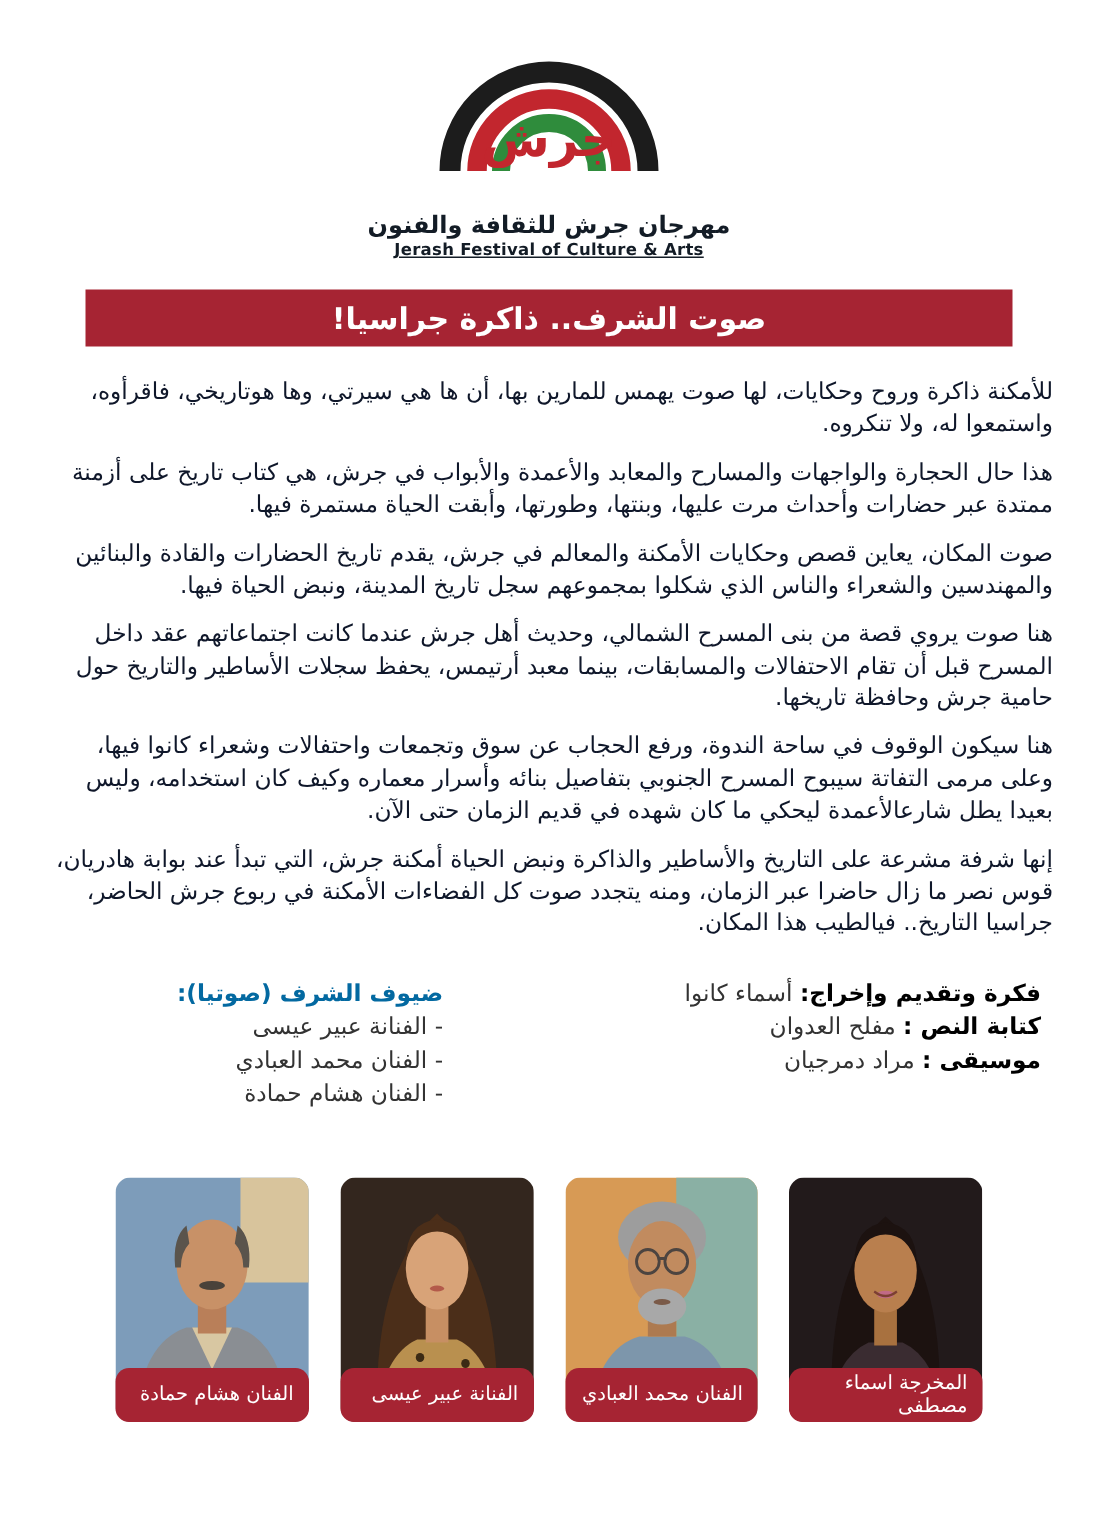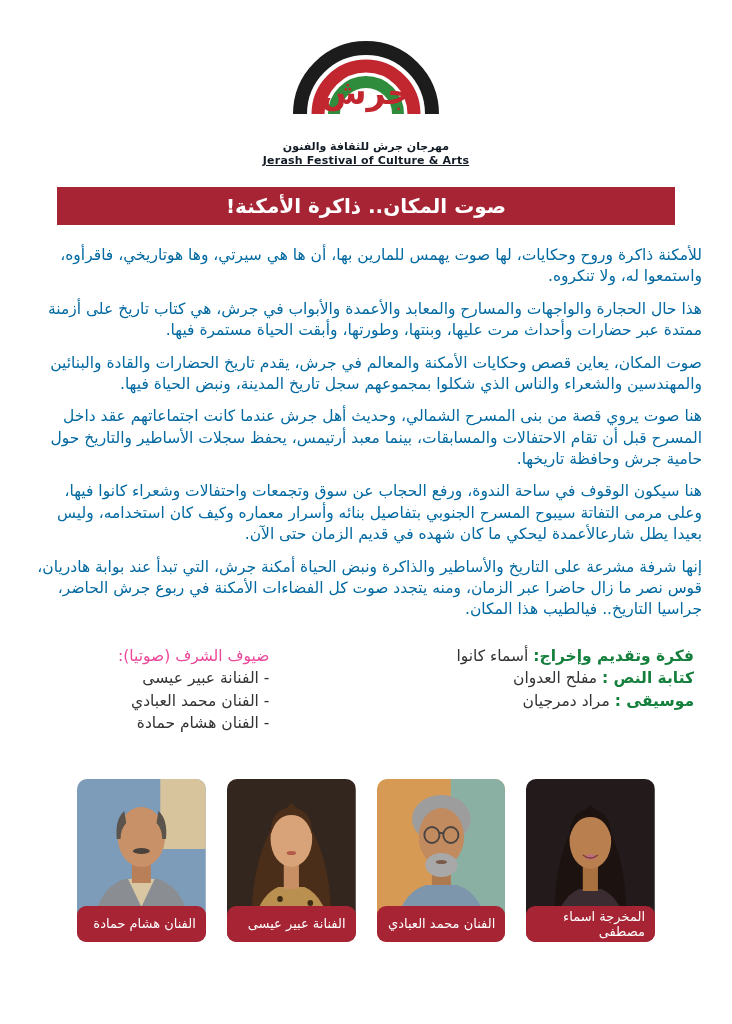--- a/index.html
+++ b/index.html
@@ -13,41 +13,41 @@
   
   .logo{padding-top:36px;text-align:center;}
   .arch-wrap{position:relative;width:148px;height:78px;margin:0 auto 26px;}
   .arch-wrap svg{display:block;}
   .callig{
     position:absolute;left:0;right:0;top:40px;
     font-size:33px;font-weight:bold;color:#c2262e;
     direction:rtl;line-height:1;text-align:center;
     font-family:"DejaVu Sans", sans-serif;
   }
-  .logo-ar{font-size:11px;font-weight:bold;color:#131c26;direction:rtl;margin-top:16px;}
+  .logo-ar{font-size:16px;font-weight:bold;color:#131c26;direction:rtl;margin-top:16px;}
   .logo-en{font-size:11px;font-weight:bold;color:#131c26;margin-top:1px;letter-spacing:.2px;text-decoration:underline;}
 
   
   .banner{
     margin:20px 57px 0;height:38px;background:#a62433;color:#ffffff;
     font-size:20px;font-weight:bold;text-align:center;line-height:38px;
     direction:rtl;
   }
 
   
-  .bodytext{margin:20px 30px 0;direction:rtl;text-align:right;color:#0369a1;}
+  .bodytext{margin:20px 30px 0;direction:rtl;text-align:right;color:#0f172a;}
   .bodytext p{margin:0 0 11px;font-size:15.5px;line-height:1.38;}
 
   
   .credits{margin-top:24px;display:flex;direction:rtl;padding-right:38px;font-size:15.5px;}
   .credits .production{text-align:right;line-height:1.45;}
-  .credits .label{color:#15803d;font-weight:bold;}
+  .credits .label{color:#000000;font-weight:bold;}
   .credits .value{color:#333333;}
   .credits .guests{margin-right:auto;margin-left:118px;text-align:right;line-height:1.45;}
-  .credits .guests .heading{color:#ec4899;font-weight:normal;}
+  .credits .guests .heading{color:#0369a1;font-weight:bold;}
   .credits .guests .guest-item{color:#333333;}
 
   
   .photos{margin:44px 77px 0;display:flex;gap:21px;}
   .card{flex:1;position:relative;height:163px;margin:0;}
   .card svg.photo{display:block;width:100%;height:163px;border-radius:10px;}
   .card figcaption{
     position:absolute;left:0;right:0;bottom:0;height:33px;
     background:#a62433;border-radius:9px;
     color:#ffffff;font-size:13px;direction:rtl;text-align:right;
@@ -66,21 +66,21 @@
         <path d="M 8 78 A 66 66 0 0 1 140 78" fill="none" stroke-width="14" stroke="#1c1c1c"></path>
         <path d="M 26 78 A 48 48 0 0 1 122 78" fill="none" stroke-width="13" stroke="#c2262e"></path>
         <path d="M 42 78 A 32 32 0 0 1 106 78" fill="none" stroke-width="12" stroke="#2f8c3c"></path>
       </svg>
       <div class="callig">جرش</div>
     </div>
     <div class="logo-ar">مهرجان جرش للثقافة والفنون</div>
     <div class="logo-en">Jerash Festival of Culture &amp; Arts</div>
   </header>
 
-  <div class="banner">صوت المكان.. ذاكرة الأمكنة!</div>
+  <div class="banner">صوت الشرف.. ذاكرة جراسيا!</div>
 
   <main class="bodytext">
     <p>للأمكنة ذاكرة وروح وحكايات، لها صوت يهمس للمارين بها، أن ها هي سيرتي، وها هوتاريخي، فاقرأوه، واستمعوا له، ولا تنكروه.</p>
     <p>هذا حال الحجارة والواجهات والمسارح والمعابد والأعمدة والأبواب في جرش، هي كتاب تاريخ على أزمنة ممتدة عبر حضارات وأحداث مرت عليها، وبنتها، وطورتها، وأبقت الحياة مستمرة فيها.</p>
     <p>صوت المكان، يعاين قصص وحكايات الأمكنة والمعالم في جرش، يقدم تاريخ الحضارات والقادة والبنائين والمهندسين والشعراء والناس الذي شكلوا بمجموعهم سجل تاريخ المدينة، ونبض الحياة فيها.</p>
     <p>هنا صوت يروي قصة من بنى المسرح الشمالي، وحديث أهل جرش عندما كانت اجتماعاتهم عقد داخل المسرح قبل أن تقام الاحتفالات والمسابقات، بينما معبد أرتيمس، يحفظ سجلات الأساطير والتاريخ حول حامية جرش وحافظة تاريخها.</p>
     <p>هنا سيكون الوقوف في ساحة الندوة، ورفع الحجاب عن سوق وتجمعات واحتفالات وشعراء كانوا فيها، وعلى مرمى التفاتة سيبوح المسرح الجنوبي بتفاصيل بنائه وأسرار معماره وكيف كان استخدامه، وليس بعيدا يطل شارعالأعمدة ليحكي ما كان شهده في قديم الزمان حتى الآن.</p>
     <p>إنها شرفة مشرعة على التاريخ والأساطير والذاكرة ونبض الحياة أمكنة جرش، التي تبدأ عند بوابة هادريان، قوس نصر ما زال حاضرا عبر الزمان، ومنه يتجدد صوت كل الفضاءات الأمكنة في ربوع جرش الحاضر، جراسيا التاريخ.. فيالطيب هذا المكان.</p>
   </main>
 

